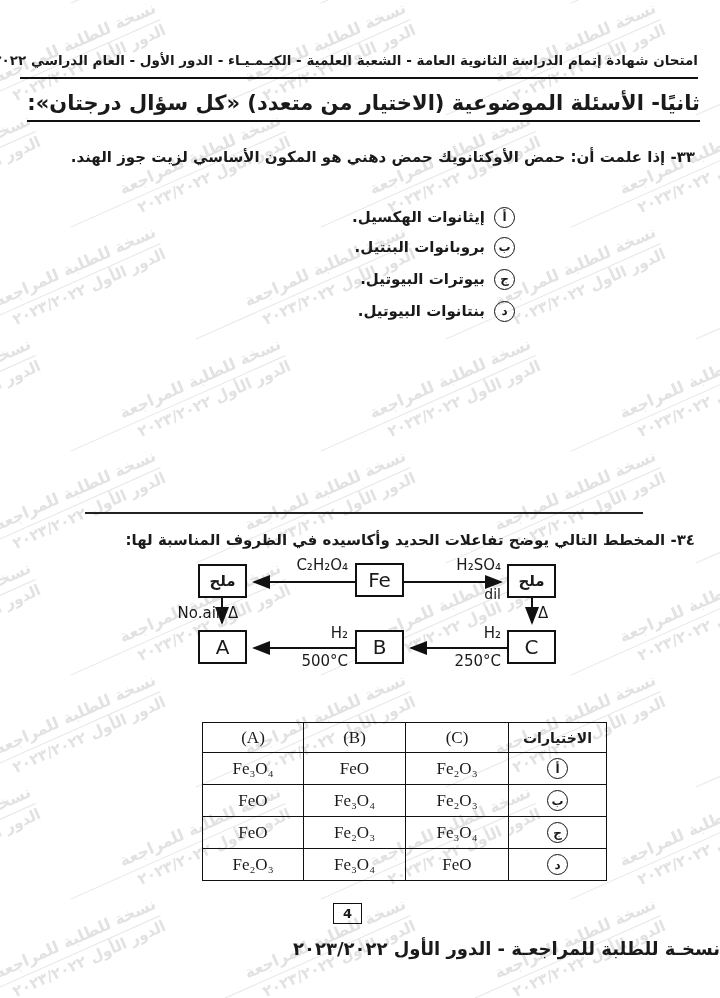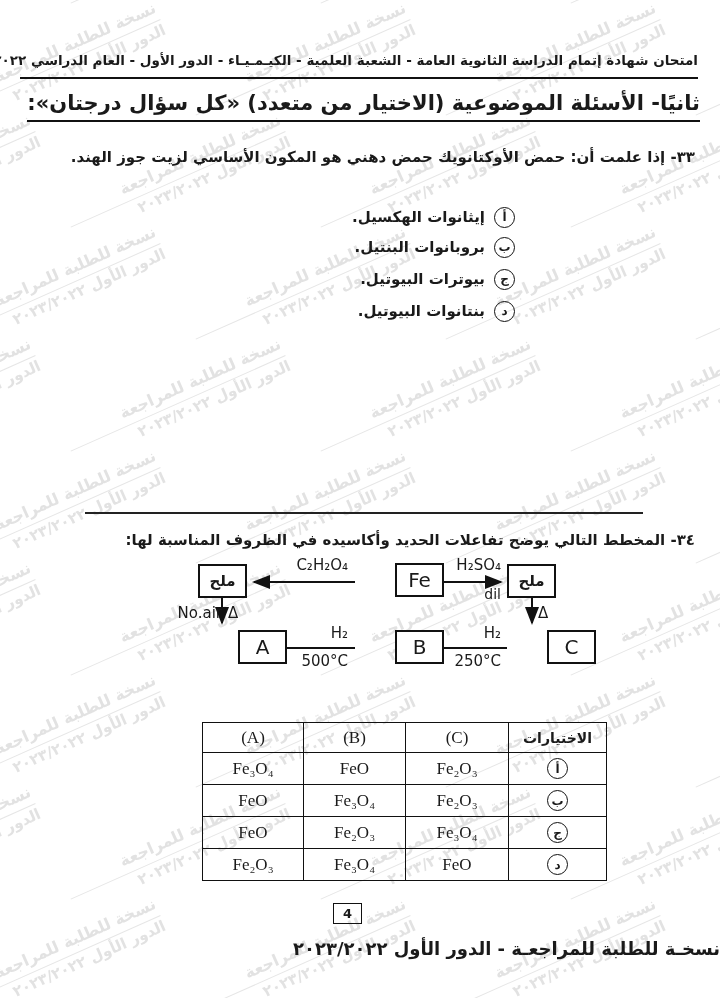--- a/index.html
+++ b/index.html
@@ -31,21 +31,21 @@
     font-size:12px;font-weight:bold;flex:0 0 auto;line-height:1;}
   .option-text{font-size:15px;font-weight:bold;white-space:nowrap;}
   .separator{top:512px;left:85px;width:558px;height:2px;background:#222;}
   .q34-l{top:531px;right:25px;}
   
   .diagram{top:556px;left:150px;width:430px;height:128px;}
   .diagram svg{position:absolute;inset:0;}
   .dbox{position:absolute;width:49px;height:34px;border:2px solid #111;background:#fff;
     display:flex;align-items:center;justify-content:center;box-sizing:border-box;}
   .dbox.ar{font-size:15px;font-weight:bold;}
-  .dbox.lt{font-size:20px;font-family:"DejaVu Sans",sans-serif;margin-left:40px;}
+  .dbox.lt{font-size:20px;font-family:"DejaVu Sans",sans-serif;}
   .dlabel{position:absolute;font-size:15px;text-align:right;direction:ltr;
     font-family:"DejaVu Sans",sans-serif;white-space:nowrap;}
   
   .tbl-question{top:695px;right:30px;}
   .choice-table-wrap{top:722px;left:202px;direction:ltr;}
   table.choices{border-collapse:collapse;}
   table.choices td,table.choices th{border:1.6px solid #111;text-align:center;
     vertical-align:middle;padding:0;}
   .col-a{width:100px;} .col-b{width:101px;} .col-c{width:102px;} .col-ch{width:97px;}
   .hdr-row{height:30px;}

